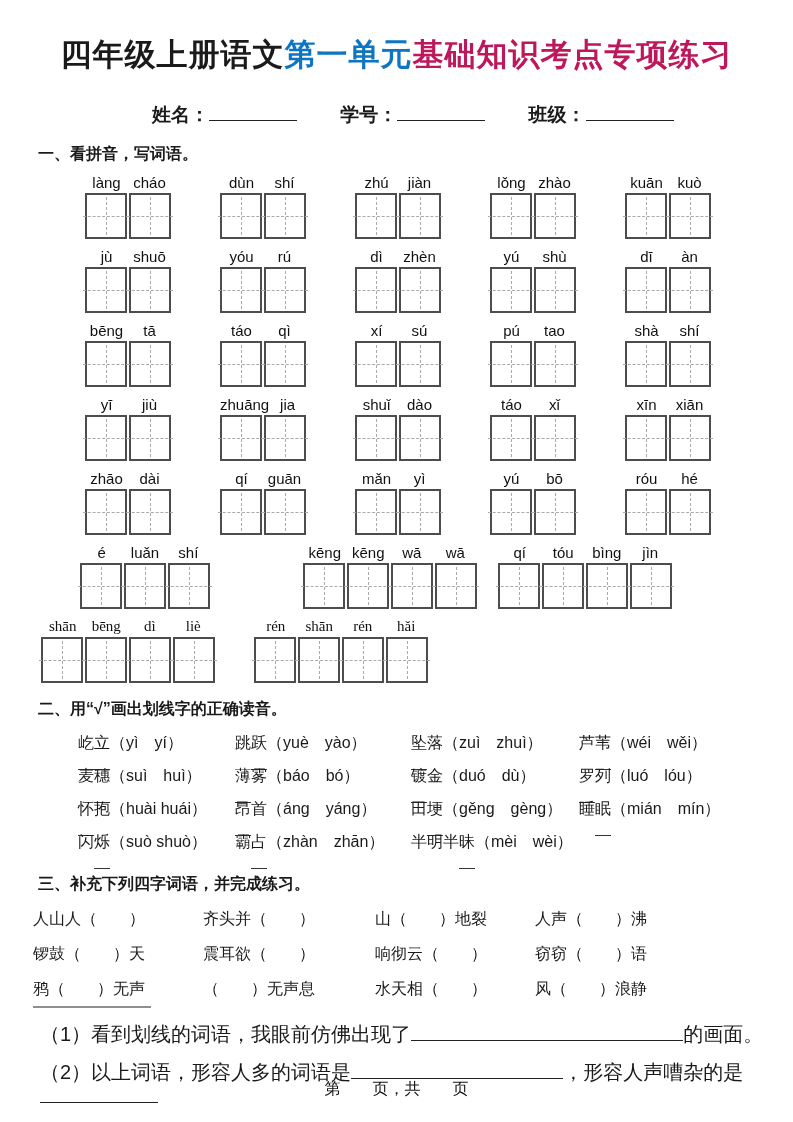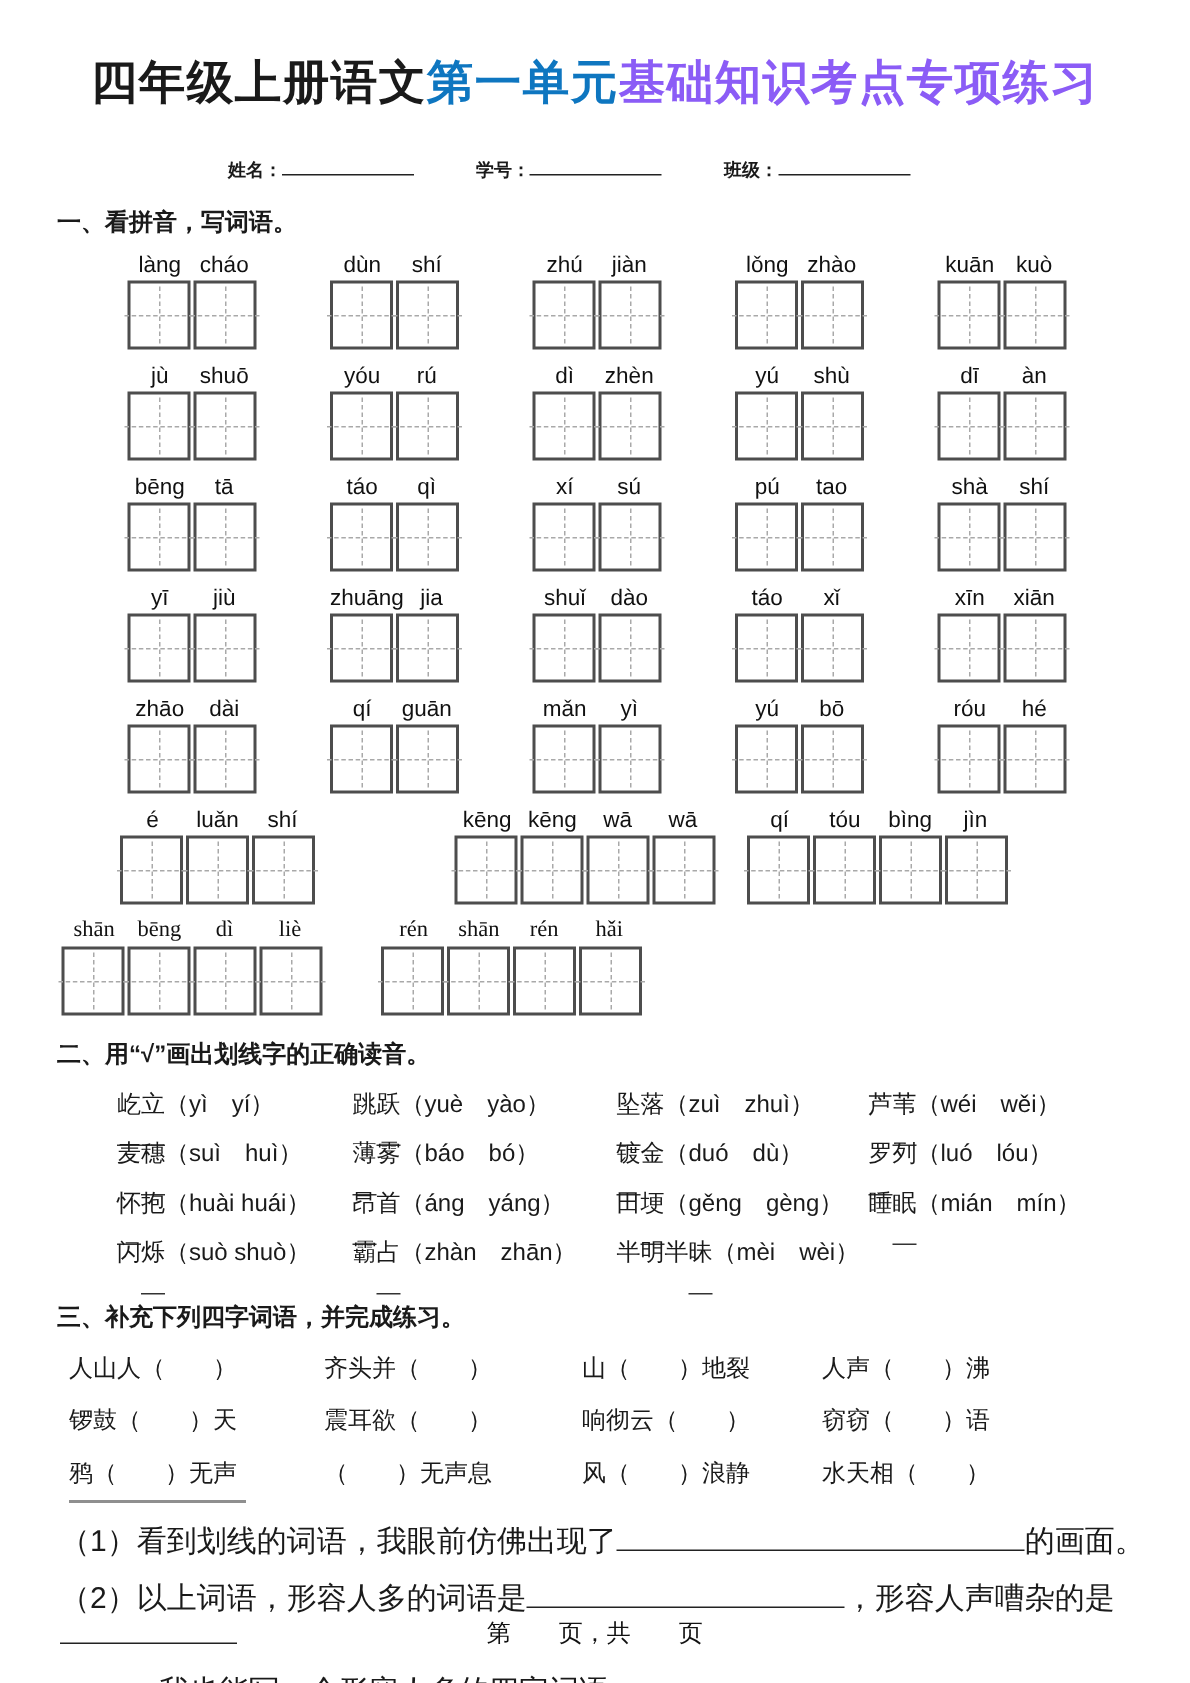--- a/index.html
+++ b/index.html
@@ -7,24 +7,24 @@
   body {
     width:793px; height:1122px; margin:0 auto; position:relative;
     font-family:"Liberation Sans","DejaVu Sans",sans-serif;
     color:#1a1a1a; overflow:hidden;
   }
   .page { width:793px; height:1122px; position:relative; padding-top:34px; }
 
   
   .title { text-align:center; font-size:31px; font-weight:bold; letter-spacing:1px; white-space:nowrap; }
   .title .t-blue { color:#0e76c0; }
-  .title .t-red  { color:#8b5cf6; }
-
-  
-  .student { margin:26px 0 0 152px; font-size:12px; font-weight:bold; }
+  .title .t-red  { color:#be185d; }
+
+  
+  .student { margin:26px 0 0 152px; font-size:19px; font-weight:bold; }
   .student .fld { margin-right:38px; }
   .blank { display:inline-block; border-bottom:1.6px solid #222; height:15px; vertical-align:baseline; }
   .stu-blank { width:88px; }
 
   
   .sec-head { margin:16px 0 0 38px; font-size:16px; font-weight:bold; }
 
   
   .s1-rows { margin-top:6px; }
   .s1-row { display:flex; justify-content:space-between; padding-left:85px; padding-right:82px; margin-top:9px; }
@@ -44,21 +44,21 @@
   .r6 .g3 { margin-left:21px; }
   .r7 { padding-left:41px; padding-right:0;font-family:Liberation Serif, serif; }
   .r7 .g2 { margin-left:39px; }
 
   
   .s2-grid { margin:6px 0 0 78px; display:grid; grid-template-columns:157px 176px 168px 1fr; line-height:33px; font-size:16px; }
   .u { border-bottom:1.6px solid #333; padding-bottom:18px; }
   .opts { white-space:nowrap; }
 
   
-  .s3-grid { margin:6px 0 0 46px; display:grid; grid-template-columns:170px 172px 160px 1fr; line-height:35px; font-size:16px; }
+  .s3-grid { margin:6px 0 0 33px; display:grid; grid-template-columns:170px 172px 160px 1fr; line-height:35px; font-size:16px; }
   .s3-item.ul { border-bottom:2px solid #8f8f8f; align-self:start; justify-self:start; padding-right:6px; }
 
   .qline { margin:14px 0 0 40px; font-size:20px; line-height:24px; }
   .q1-blank { width:272px; }
   .q2-blank1 { width:212px; }
   .q2-blank2 { width:118px; }
   .q3-blank0 { width:46px; }
   .q3-blank1 { width:188px; }
 
   
@@ -647,22 +647,22 @@
     <span class="s3-item">人山人（　　）</span>
     <span class="s3-item">齐头并（　　）</span>
     <span class="s3-item">山（　　）地裂</span>
     <span class="s3-item">人声（　　）沸</span>
     <span class="s3-item">锣鼓（　　）天</span>
     <span class="s3-item">震耳欲（　　）</span>
     <span class="s3-item">响彻云（　　）</span>
     <span class="s3-item">窃窃（　　）语</span>
     <span class="s3-item ul">鸦（　　）无声</span>
     <span class="s3-item">（　　）无声息</span>
+    <span class="s3-item">水天相（　　）</span>
     <span class="s3-item">风（　　）浪静</span>
-    <span class="s3-item">水天相（　　）</span>
   </div>
 
   <div class="qline"><span>（1）看到划线的词语，我眼前仿佛出现了</span><span class="blank q1-blank"></span><span>的画面。</span></div>
 
   <div class="qline"><span>（2）以上词语，形容人多的词语是</span><span class="blank q2-blank1"></span><span>，形容人声嘈杂的是</span><span class="blank q2-blank2"></span></div>
 
   <div class="qline"><span class="blank q3-blank0"></span><span>，我也能写一个形容人多的四字词语：</span><span class="blank q3-blank1"></span><span>。</span></div>
 
   <div class="footer">第　　页，共　　页</div>
 

